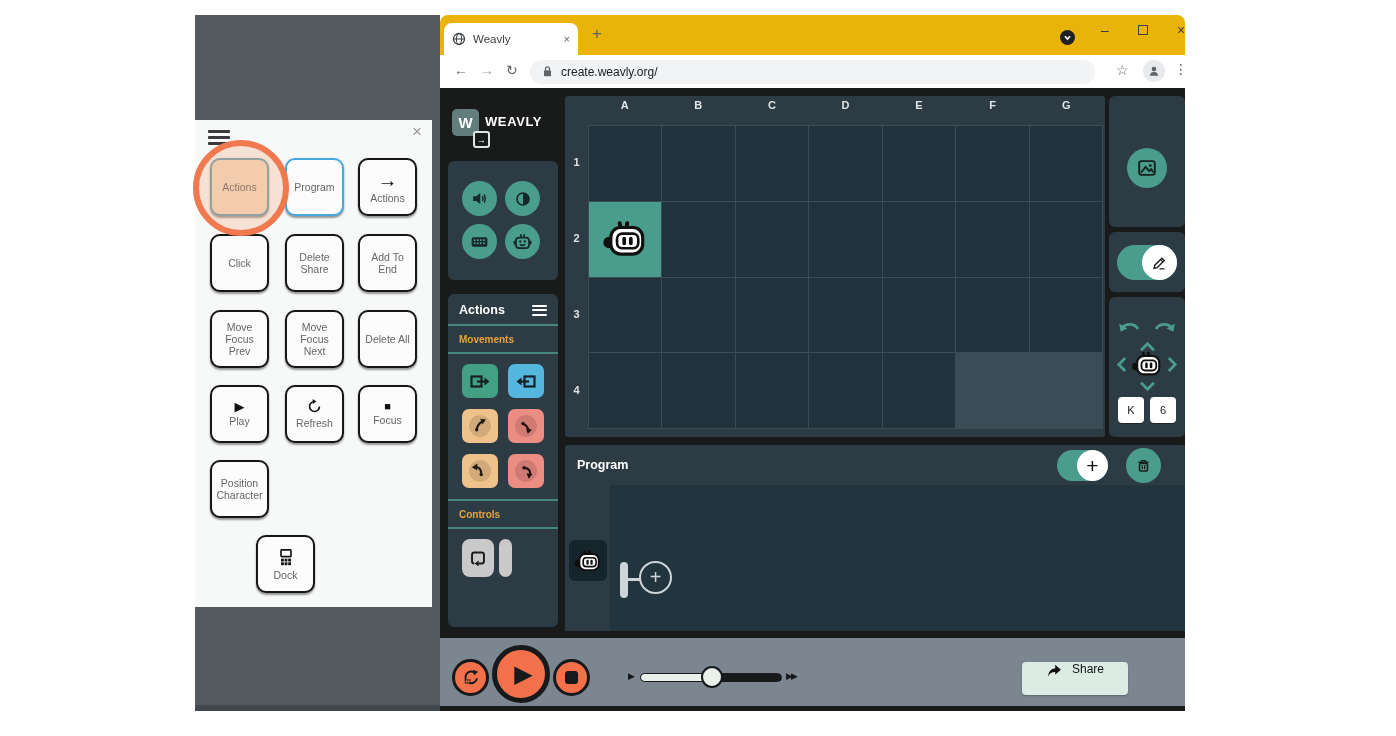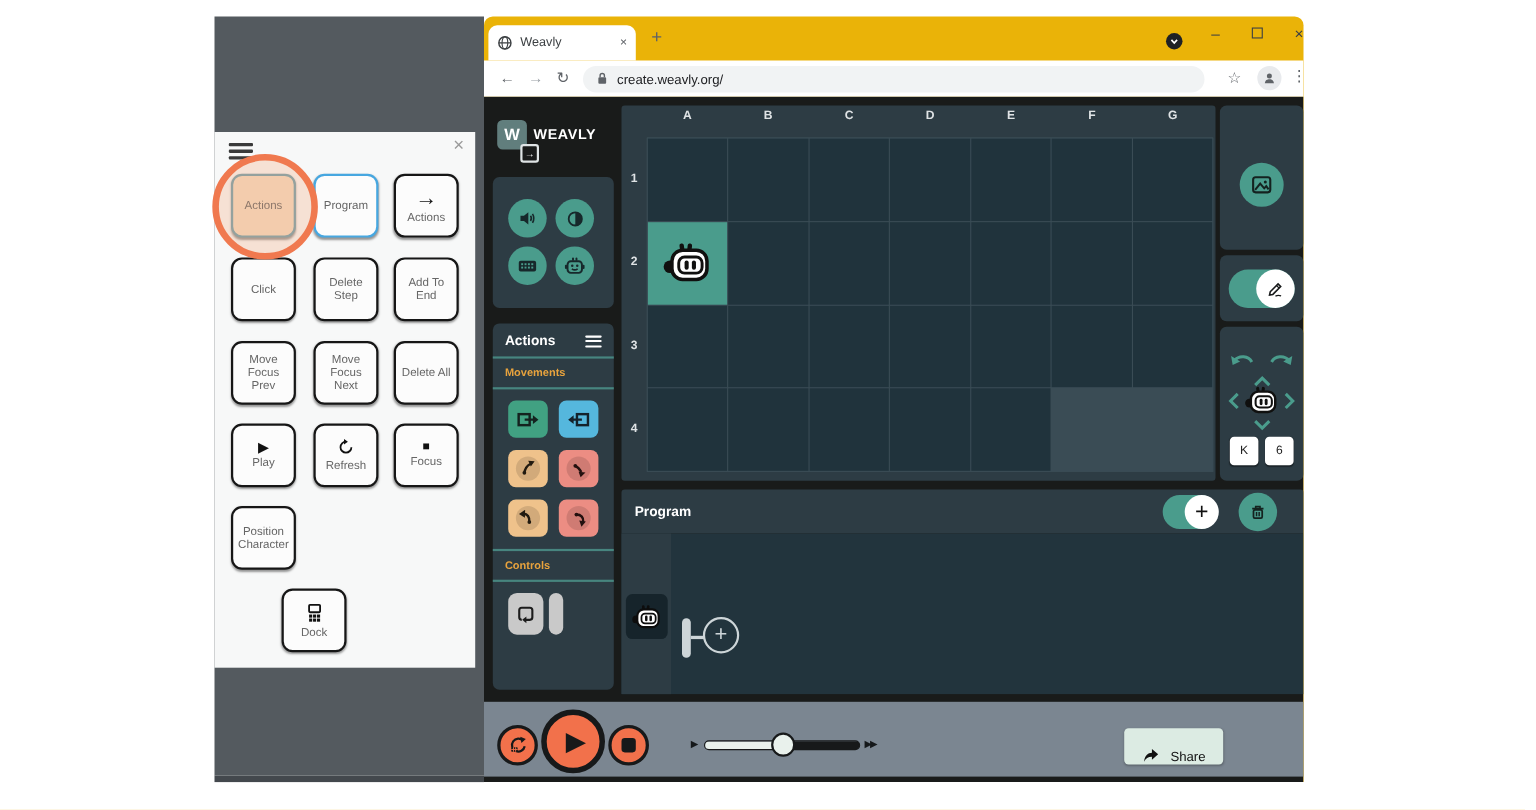--- a/index.html
+++ b/index.html
@@ -138,22 +138,22 @@
   .playbig { left:52px; top:7px; width:58px; height:58px; border:5px solid #17191a; color:#17191a; font-size:24px; padding-left:5px; }
   .stopbtn { left:113px; top:21px; width:37px; height:37px; border:3.5px solid #17191a; }
   .stopbtn i { width:13px; height:13px; background:#17191a; border-radius:3px; }
   .slider { position:absolute; left:188px; top:31px; width:180px; height:20px; }
   .sl-slow { position:absolute; left:0; top:2px; font-size:9px; color:#15181a; }
   .sl-track { position:absolute; left:12px; top:4px; width:142px; height:9px; border-radius:5px; border:1.5px solid #17191a;
               background:linear-gradient(90deg,#e9f1ec 0 51%,#17191a 51% 100%); cursor:pointer; }
   .sl-thumb { position:absolute; left:73px; top:-3px; width:22px; height:22px; border-radius:50%; background:#e9f1ec;
               border:2px solid #17191a; cursor:grab; }
   .sl-fast { position:absolute; left:158px; top:2px; font-size:9px; letter-spacing:-2px; color:#15181a; }
-  .sharebtn { position:absolute; left:582px; top:24px; width:90px; height:33px; background:#dcebe3; border-radius:4px;
-              display:flex; align-items:flex-end; justify-content:center; gap:9px; font-size:12px; color:#111; cursor:pointer;
+  .sharebtn { position:absolute; left:582px; top:24px; width:106px; height:33px; background:#dcebe3; border-radius:4px;
+              display:flex; align-items:flex-start; justify-content:center; gap:9px; font-size:12px; color:#111; cursor:pointer;
               box-shadow:0 1px 2px rgba(0,0,0,.25); }
 </style>
 </head>
 <body>
 
 <div id="stage">
 
   <div class="desktop"></div>
   <div class="desktop-edge"></div>
 
@@ -173,21 +173,21 @@
     </div>
     <div class="ovbtn" style="left:163px; top:38px;">
       <span class="big">→</span>
       <span>Actions</span>
     </div>
 
     <div class="ovbtn" style="left:15px; top:114px;">
       <span>Click</span>
     </div>
     <div class="ovbtn" style="left:90px; top:114px;">
-      <span>Delete Step</span>
+      <span>Delete Share</span>
     </div>
     <div class="ovbtn" style="left:163px; top:114px;">
       <span>Add To End</span>
     </div>
 
     <div class="ovbtn" style="left:15px; top:190px;">
       <span>Move Focus Prev</span>
     </div>
     <div class="ovbtn" style="left:90px; top:190px;">
       <span>Move Focus Next</span>

